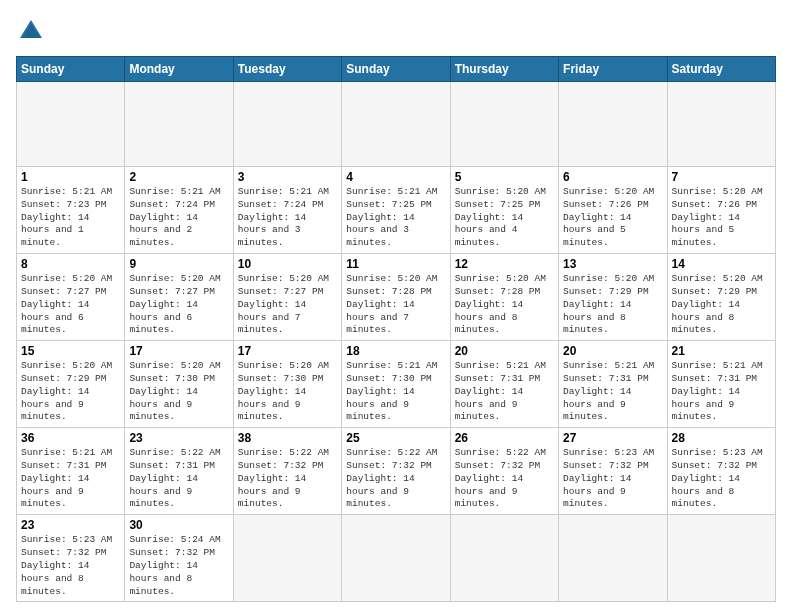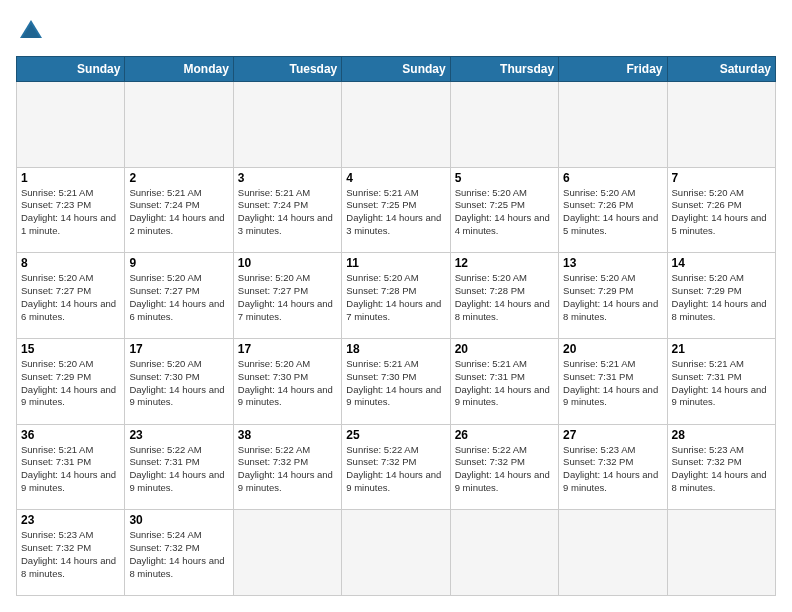--- a/index.html
+++ b/index.html
@@ -66,21 +66,21 @@
       width: 100%;
       table-layout: fixed;
     }
     .calendar th {
       background: #2471a3;
       color: #fff;
       font-size: 12px;
       font-weight: bold;
       padding: 5px 4px;
       border: 1px solid #1a5276;
-      text-align: right;
+      text-align: left;
     }
     .calendar td {
       border: 1px solid #ccc;
       vertical-align: top;
       padding: 3px 4px;
       font-size: 9.5px;
       color: #333;
       height: 85px;
       background: #fff;
     }
@@ -90,20 +90,21 @@
     .day-num {
       font-size: 12px;
       font-weight: bold;
       color: #000;
       display: block;
       margin-bottom: 2px;
     }
     .day-info {
       line-height: 1.35;
       color: #333;
+      font-family: Liberation Mono, monospace;
     }
   </style>
 </head>
 <body>
 
 <div class="page">
   <div class="header">
     <div class="logo">
       <svg class="logo-icon" viewBox="0 0 30 30">
         <polygon points="15,4 26,22 4,22" fill="#2471a3"></polygon>

